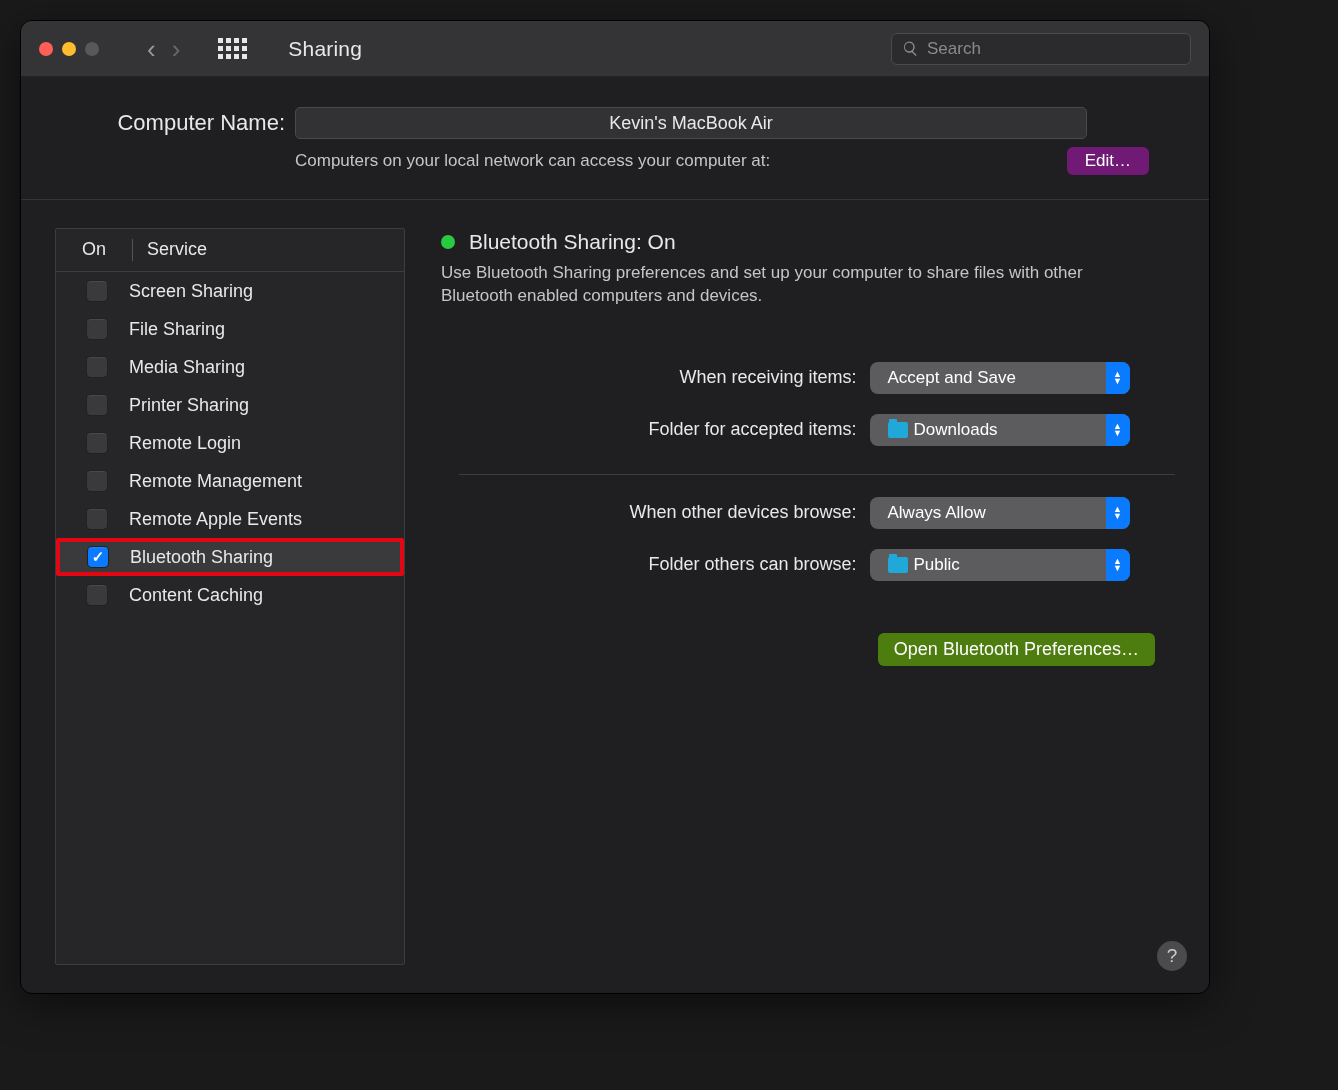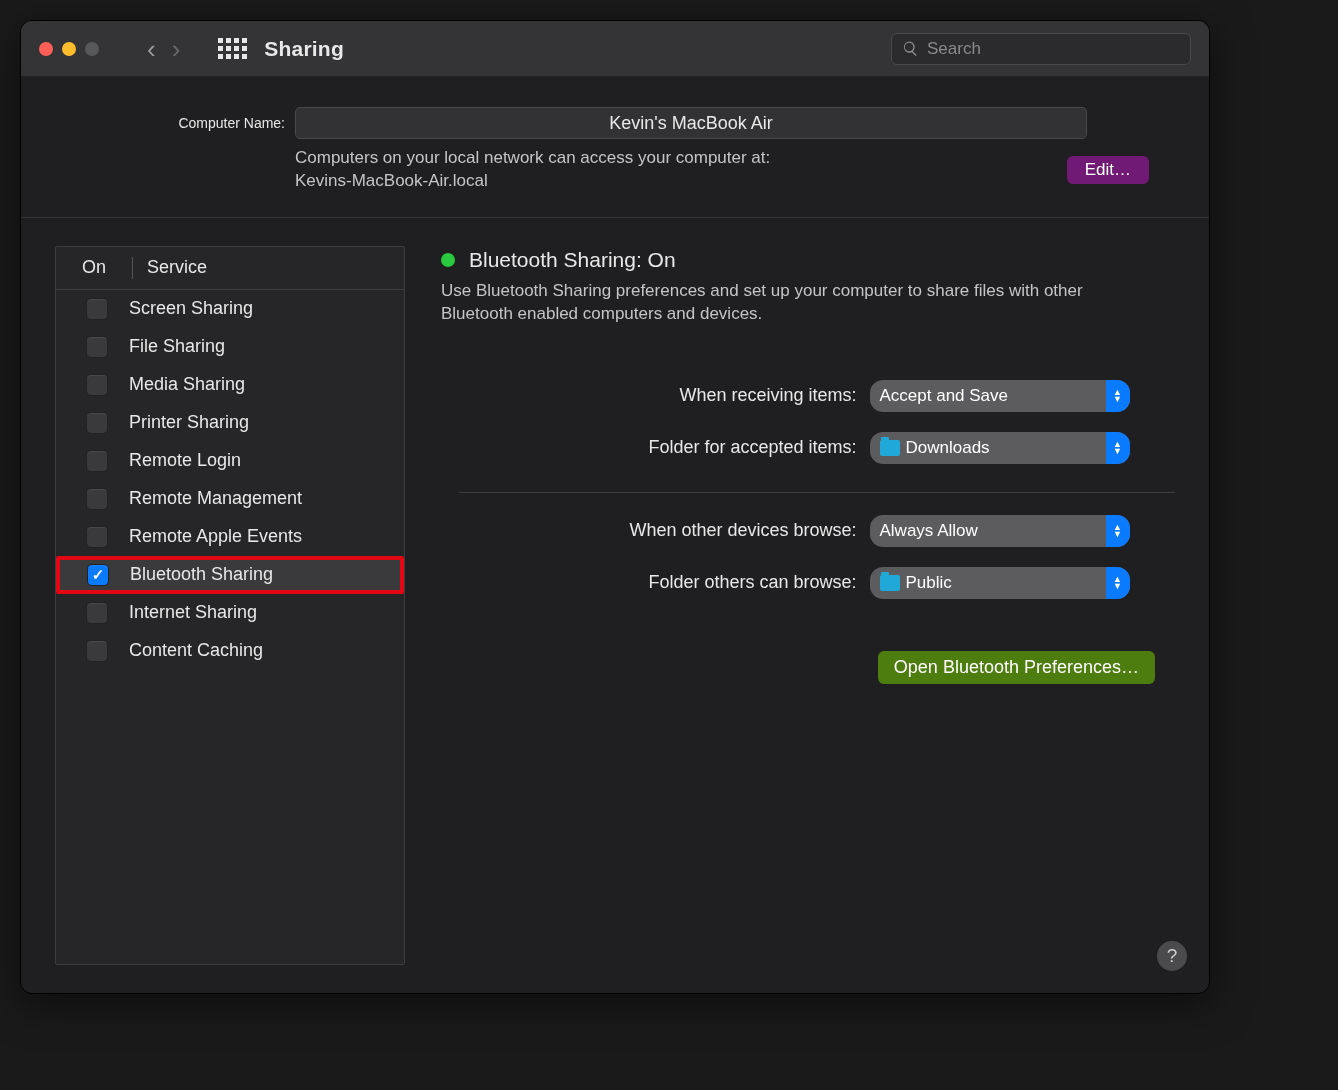--- a/index.html
+++ b/index.html
@@ -37,37 +37,37 @@
   .tl.red{background:#ff5f56;} .tl.yellow{background:#ffbd2e;} .tl.grey{background:#57585a;}
   .nav { display:flex; gap:16px; margin-left:38px; }
   .chev { color:#9a9a9c; font-size:26px; line-height:1; cursor:default;}
   .chev.dis{color:#6a6a6c;}
   .grid-icon {
     margin-left:28px; width:28px; height:22px;
     display:grid; grid-template-columns:repeat(4,5px); grid-template-rows:repeat(3,5px);
     gap:3px;
   }
   .grid-icon span{background:#e8e8e8;}
-  .title { margin-left:8px; font-size:21px; font-weight:700; letter-spacing:0.2px;}
+  .title { margin-left:32px; font-size:21px; font-weight:400; letter-spacing:0.2px;}
   .spacer{flex:1;}
   .search {
     width:300px; height:32px; background:#2b2b2d; border:1px solid #4a4a4c;
     border-radius:6px; display:flex; align-items:center; padding:0 10px; gap:8px;
     color:#8a8a8c;
   }
   .search svg{width:17px;height:17px;fill:#8a8a8c;}
   .search input{
     flex:1; background:transparent; border:none; outline:none; color:#e8e8e8;
     font-size:17px;
   }
   .search input::placeholder{color:#8a8a8c;}
   .content { flex:1; display:flex; flex-direction:column; }
   .topsection { padding:30px 60px 24px 84px; border-bottom:1px solid #343436;}
   .namerow { display:flex; align-items:center; gap:10px; }
-  .namelabel { width:180px; text-align:right; font-size:14px;}
+  .namelabel { width:180px; text-align:right; font-size:22px;}
   .nameinput {
     flex:1; max-width:792px; height:32px; background:#323234; border:1px solid #4a4a4c;
     border-radius:5px; color:#e8e8e8; font-size:18px; padding:0 10px;text-align:center;
   }
   .subrow { display:flex; align-items:center; margin-top:8px; }
   .subtext { margin-left:190px; color:#c5c5c7; font-size:17px; line-height:1.35; }
   .editwrap { margin-left:auto; }
   .btn {
     background:#701a75; color:#fff; border:none; border-radius:6px;
     padding:4px 18px; font-size:17px; cursor:pointer;
@@ -99,23 +99,23 @@
   .chk.on::after{content:"✓";color:#fff;font-size:15px;font-weight:700;}
   .svclabel{font-size:18px;}
   .detail{flex:1; display:flex; flex-direction:column; padding-top:2px;}
   .statusrow{display:flex;align-items:center;gap:14px;}
   .dot{width:14px;height:14px;border-radius:50%;background:#29c940;}
   .statustxt{font-size:21px;}
   .desc{margin-top:8px;color:#c5c5c7;font-size:17px;line-height:1.35;max-width:680px;}
   .formrow{display:flex;align-items:center;gap:13px;margin-top:28px;justify-content:center;}
   .flabel{width:370px;text-align:right;font-size:18px;}
   .popup{
-    width:260px;height:32px;background:#5c5c5e;border-radius:13px;
+    width:260px;height:32px;background:#5c5c5e;border-radius:8px;
     display:flex;align-items:center;justify-content:space-between;
-    padding-left:10px;position:relative;overflow:hidden;
+    padding-left:18px;position:relative;overflow:hidden;
   }
   .popup .arrowbox{
     width:24px;height:100%;background:#0a7aff;display:flex;flex-direction:column;
     align-items:center;justify-content:center;gap:0;color:#fff;font-size:9px;
     line-height:7px;
   }
   .foldericon{
     width:20px;height:16px;background:#1fa8d8;border-radius:2px;
     margin-right:6px;position:relative;
   }
@@ -175,21 +175,20 @@
 
   <div class="content">
     <div class="topsection">
       <div class="namerow">
         <div class="namelabel">Computer Name:</div>
         <input class="nameinput" value="Kevin's MacBook Air" style="">
       </div>
       <div class="subrow">
         <div class="subtext">
           <div>Computers on your local network can access your computer at:</div>
-          <div>Kevins-MacBook-Air.local</div>
         </div>
         <div class="editwrap">
           <button class="btn">Edit…</button>
         </div>
       </div>
     </div>
 
     <div class="mainrow">
       <div class="servlist">
         <div class="servhead">
@@ -225,24 +224,20 @@
             <div class="srow">
               <div class="chk"></div>
               <div class="svclabel">Remote Apple Events</div>
             </div>
             <div class="srow selected highlight">
               <div class="chk on"></div>
               <div class="svclabel">Bluetooth Sharing</div>
             </div>
             <div class="srow">
               <div class="chk"></div>
-              <div class="svclabel">Internet Sharing</div>
-            </div>
-            <div class="srow">
-              <div class="chk"></div>
               <div class="svclabel">Content Caching</div>
             </div>
           </div>
       </div>
 
       <div class="detail">
         <div class="statusrow">
           <div class="dot"></div>
           <div class="statustxt">Bluetooth Sharing: On</div>
         </div>

